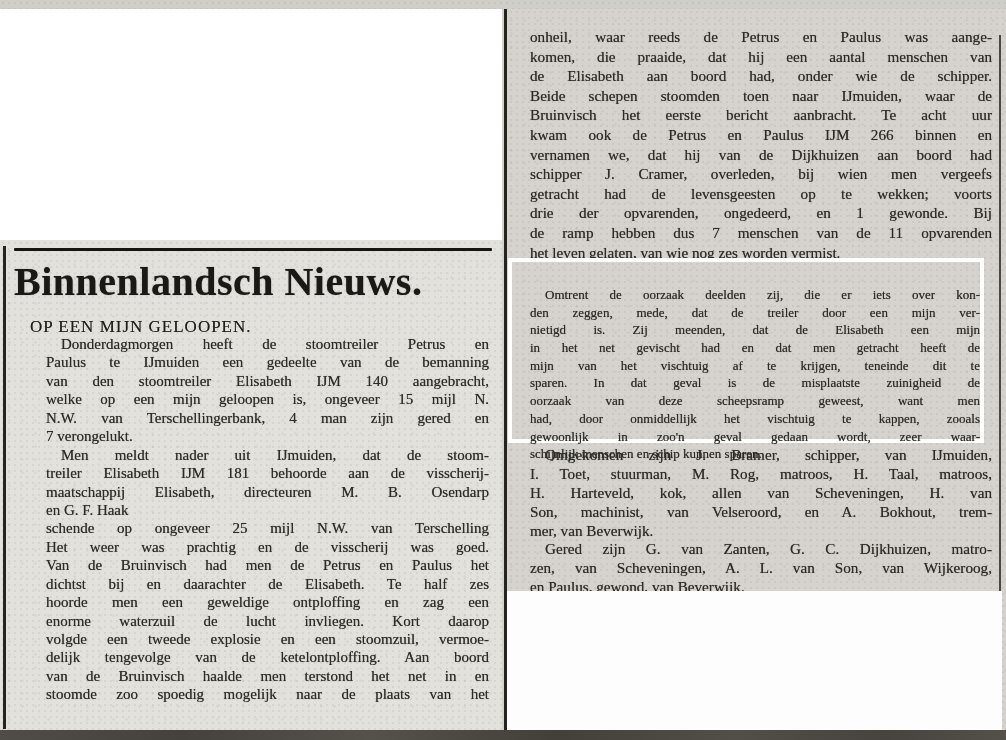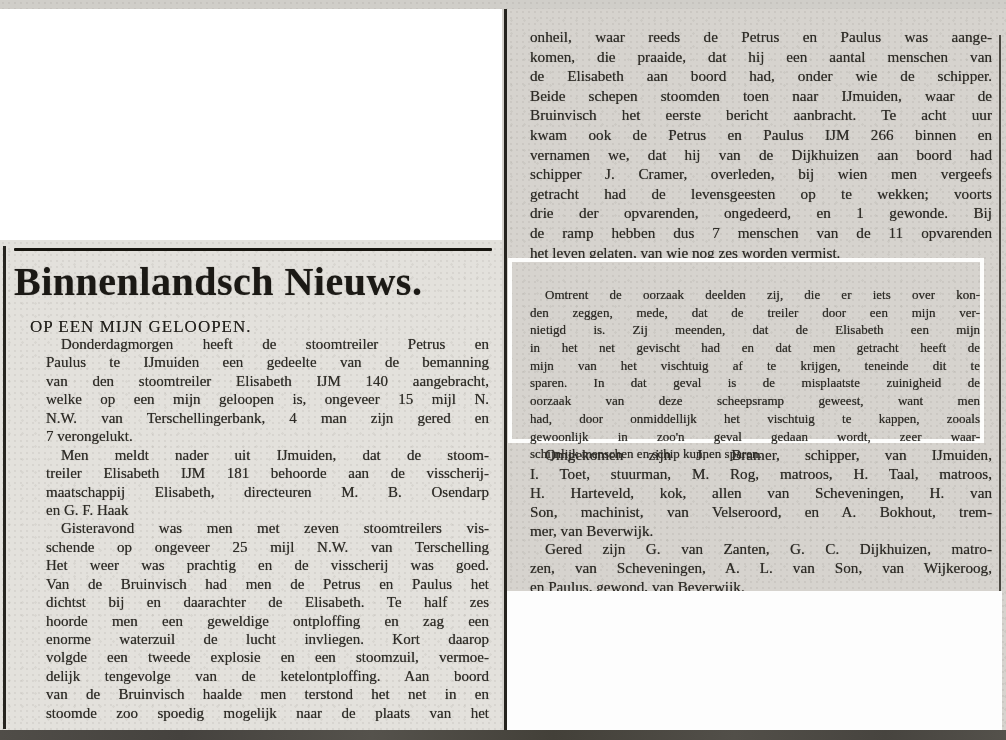--- a/index.html
+++ b/index.html
@@ -71,21 +71,20 @@
       <div class="tline ind">Donderdagmorgen heeft de stoomtreiler Petrus en</div>
       <div class="tline">Paulus te IJmuiden een gedeelte van de bemanning</div>
       <div class="tline">van den stoomtreiler Elisabeth IJM 140 aangebracht,</div>
       <div class="tline">welke op een mijn geloopen is, ongeveer 15 mijl N.</div>
       <div class="tline">N.W. van Terschellingerbank, 4 man zijn gered en</div>
       <div class="tline end">7 verongelukt.</div>
       <div class="tline ind">Men meldt nader uit IJmuiden, dat de stoom-</div>
       <div class="tline">treiler Elisabeth IJM 181 behoorde aan de visscherij-</div>
       <div class="tline">maatschappij Elisabeth, directeuren M. B. Osendarp</div>
       <div class="tline end">en G. F. Haak</div>
-      <div class="tline ind">Gisteravond was men met zeven stoomtreilers vis-</div>
       <div class="tline">schende op ongeveer 25 mijl N.W. van Terschelling</div>
       <div class="tline">Het weer was prachtig en de visscherij was goed.</div>
       <div class="tline">Van de Bruinvisch had men de Petrus en Paulus het</div>
       <div class="tline">dichtst bij en daarachter de Elisabeth. Te half zes</div>
       <div class="tline">hoorde men een geweldige ontploffing en zag een</div>
       <div class="tline">enorme waterzuil de lucht invliegen. Kort daarop</div>
       <div class="tline">volgde een tweede explosie en een stoomzuil, vermoe-</div>
       <div class="tline">delijk tengevolge van de ketelontploffing. Aan boord</div>
       <div class="tline">van de Bruinvisch haalde men terstond het net in en</div>
       <div class="tline">stoomde zoo spoedig mogelijk naar de plaats van het</div>

